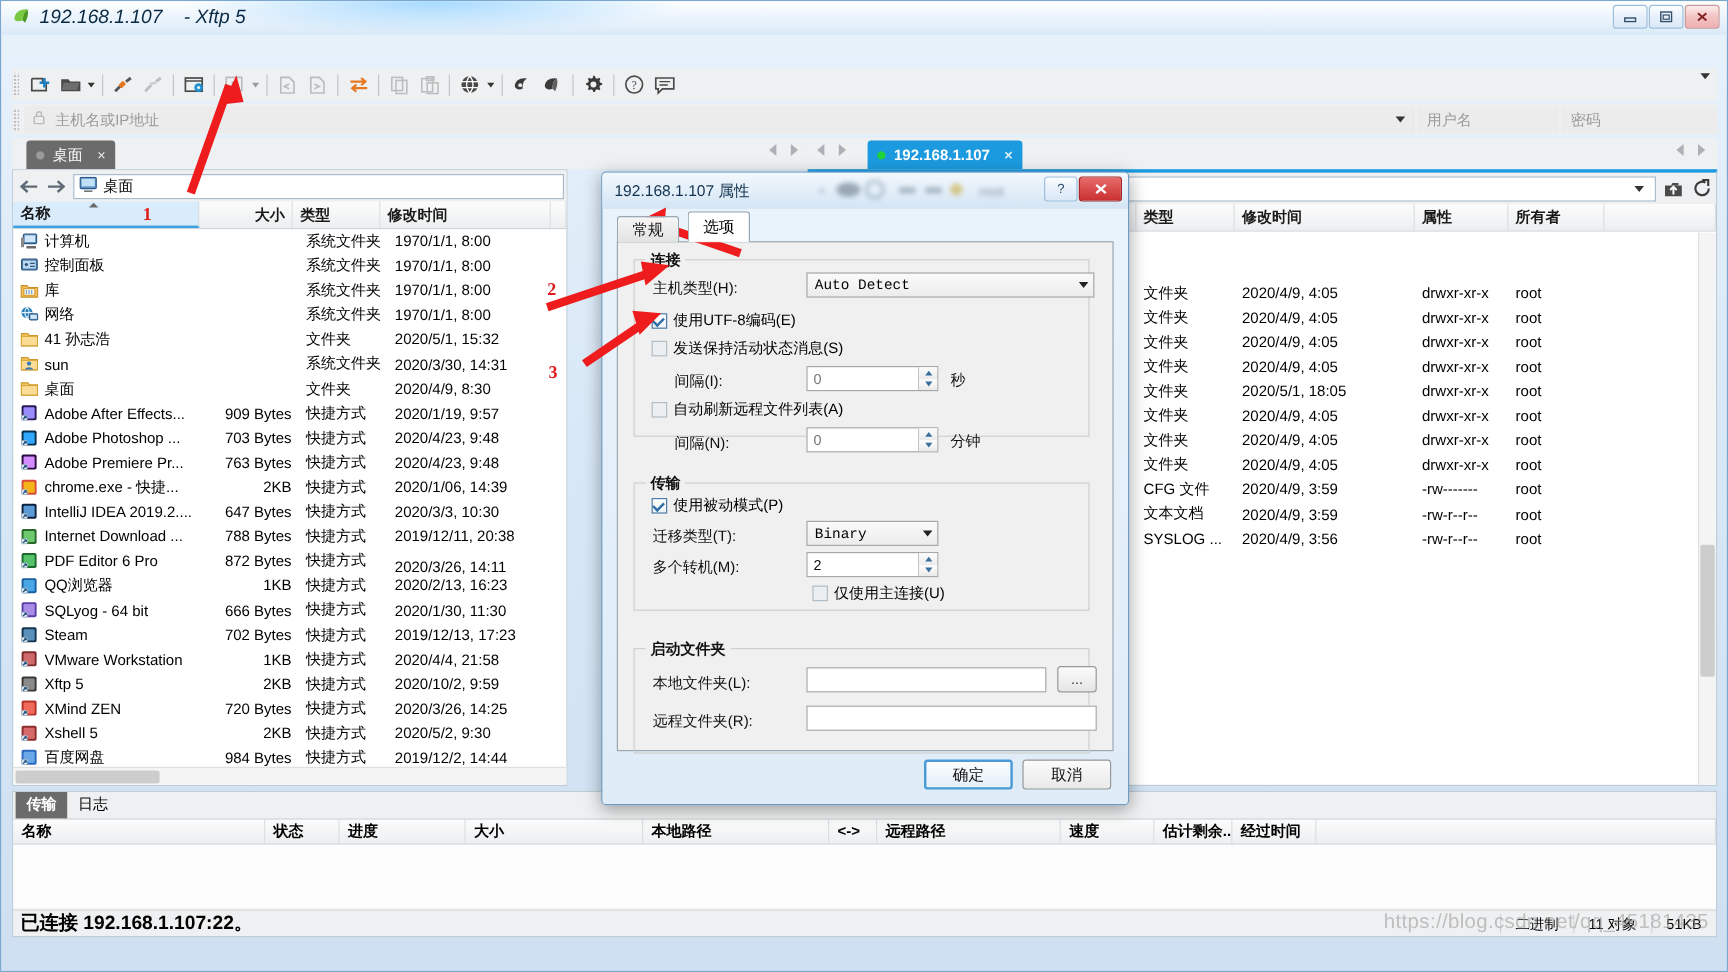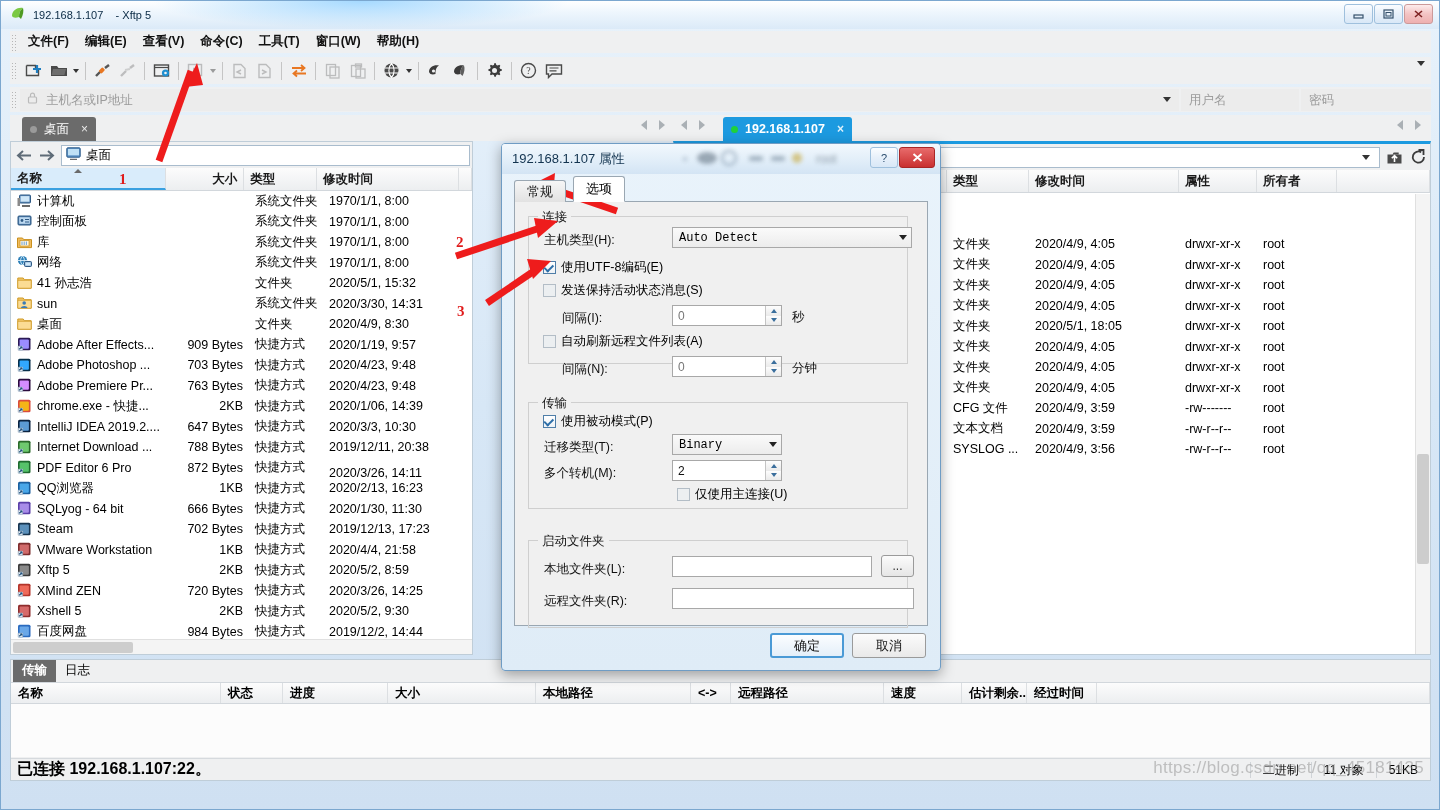--- a/index.html
+++ b/index.html
@@ -26,21 +26,21 @@
   }
   .titlebar .glow {
     position:absolute; left:150px; top:-28px; width:420px; height:56px;
     background:radial-gradient(ellipse at center, rgba(160,215,255,0.95) 0%, rgba(190,230,255,0.0) 70%);
   }
   .title-icon {
     position:absolute; left:9px; top:5px; width:17px; height:17px;
   }
   .title-text {
     position:absolute; left:32px; top:5px; height:18px; line-height:18px;
-    font-size:11px; color:#0a2a44; white-space:pre;
+    font-size:16px; color:#0a2a44; white-space:pre;font-style:italic;
   }
   .win-btns { position:absolute; right:6px; top:3px; display:flex; }
   .win-btn {
     width:29px; height:20px; margin-left:1px;
     background:linear-gradient(180deg,#fbfdff 0%,#e7f0fa 50%,#d9e8f7 100%);
     border:1px solid #9fc0dd; border-radius:3px;
     display:flex; align-items:center; justify-content:center;
     color:#2b4d6e; font-size:11px;
   }
   .win-btn.close {
@@ -234,21 +234,21 @@
   }
   .dtab.off { left:0; background:linear-gradient(180deg,#f6f6f6,#e2e2e2); color:#222; z-index:1; height:22px;}
   .dtab.on  { left:59px; background:#fff; color:#000; z-index:2; height:26px; border-bottom:1px solid #fff;}
   .dtab-body {
     position:absolute; left:0; top:25px; right:0; bottom:0;
     background:#f0f0f0; border:1px solid #9aa7b2;
   }
   .grp { position:absolute; border:1px solid #cfcfcf; background:transparent; }
   .grp > .lg {
     position:absolute; top:-8px; left:9px; padding:0 4px; background:#f0f0f0;
-    font-size:12.5px; color:#111;
+    font-size:12.5px; color:#111;font-weight:bold;
   }
   .lbl { position:absolute; font-size:12.5px; color:#111; white-space:nowrap; }
   .ckrow { position:absolute; display:flex; align-items:center; gap:5px; font-size:12.5px; }
   .ck { width:13px;height:13px;border:1px solid #8a9aa8;background:linear-gradient(180deg,#fff,#eef2f6);
         display:flex;align-items:center;justify-content:center;flex:0 0 13px;}
   .ck.on { border-color:#4f7ea8; }
   .ck.on:after{ content:""; width:7px;height:4px; border-left:2px solid #2d6ea8; border-bottom:2px solid #2d6ea8;
         transform:rotate(-45deg) translate(0px,-1px); }
   .ck.dim { background:#eceff1; border-color:#b3bdc6; }
   .combo {
@@ -316,30 +316,20 @@
             </svg>
         </div>
         <div class="win-btn close">
           <svg width="11" height="10" viewBox="0 0 11 10">
               <path d="M2 2 L9 8 M9 2 L2 8" stroke="#7e2222" stroke-width="1.6" fill="none"></path>
             </svg>
         </div>
       </div>
     </div>
 
-    <div class="menubar">
-      <div class="grip"></div>
-      <div class="menu-item">文件(F)</div>
-      <div class="menu-item">编辑(E)</div>
-      <div class="menu-item">查看(V)</div>
-      <div class="menu-item">命令(C)</div>
-      <div class="menu-item">工具(T)</div>
-      <div class="menu-item">窗口(W)</div>
-      <div class="menu-item">帮助(H)</div>
-    </div>
 
     <div class="toolbar">
       <div class="grip"></div>
 
       <div class="tb-btn">
         <svg width="17" height="16" viewBox="0 0 17 16">
           <path d="M1.5 2.5 h9 v3 M1.5 2.5 v10 h12 v-7" fill="none" stroke="#4a4a4a" stroke-width="1.4"></path>
           <path d="M12 2 v8 M8 6 h8" stroke="#1f7ec0" stroke-width="2.2"></path>
         </svg>
       </div>
@@ -863,21 +853,21 @@
                     <rect x="2.6" y="2.4" width="9.3" height="9.3" rx="1" fill="#8a8a8a"></rect>
                     <path d="M1.2 9.2 h4.4 v4 H1.2 Z" fill="#eef4fa" stroke="#9bb0c4" stroke-width=".7"></path>
                     <path d="M2.2 12.3 L4.8 10" stroke="#1f4f7a" stroke-width="1.2"></path>
                     <path d="M4.9 10 h-1.6 M4.9 10 v1.6" stroke="#1f4f7a" stroke-width="1"></path>
                   </svg></span>
                 <span>Xftp 5</span>
               </span>
             </div>
             <div class="c num" style="width: 80px;">2KB</div>
             <div class="c" style="width: 74px;">快捷方式</div>
-            <div class="c" style="width: 145px;">2020/5/2, 8:59</div>
+            <div class="c" style="width: 145px;">2020/10/2, 9:59</div>
           </div>
           <div class="row">
             <div class="c" style="width: 158px;">
               <span class="fname">
                 <span class="fico"><svg width="15" height="14" viewBox="0 0 15 14">
                     <rect x="1" y="0.8" width="12.5" height="12.5" rx="1.5" fill="#b3342a"></rect>
                     <rect x="2.6" y="2.4" width="9.3" height="9.3" rx="1" fill="#ef6a5a"></rect>
                     <path d="M1.2 9.2 h4.4 v4 H1.2 Z" fill="#eef4fa" stroke="#9bb0c4" stroke-width=".7"></path>
                     <path d="M2.2 12.3 L4.8 10" stroke="#1f4f7a" stroke-width="1.2"></path>
                     <path d="M4.9 10 h-1.6 M4.9 10 v1.6" stroke="#1f4f7a" stroke-width="1"></path>

